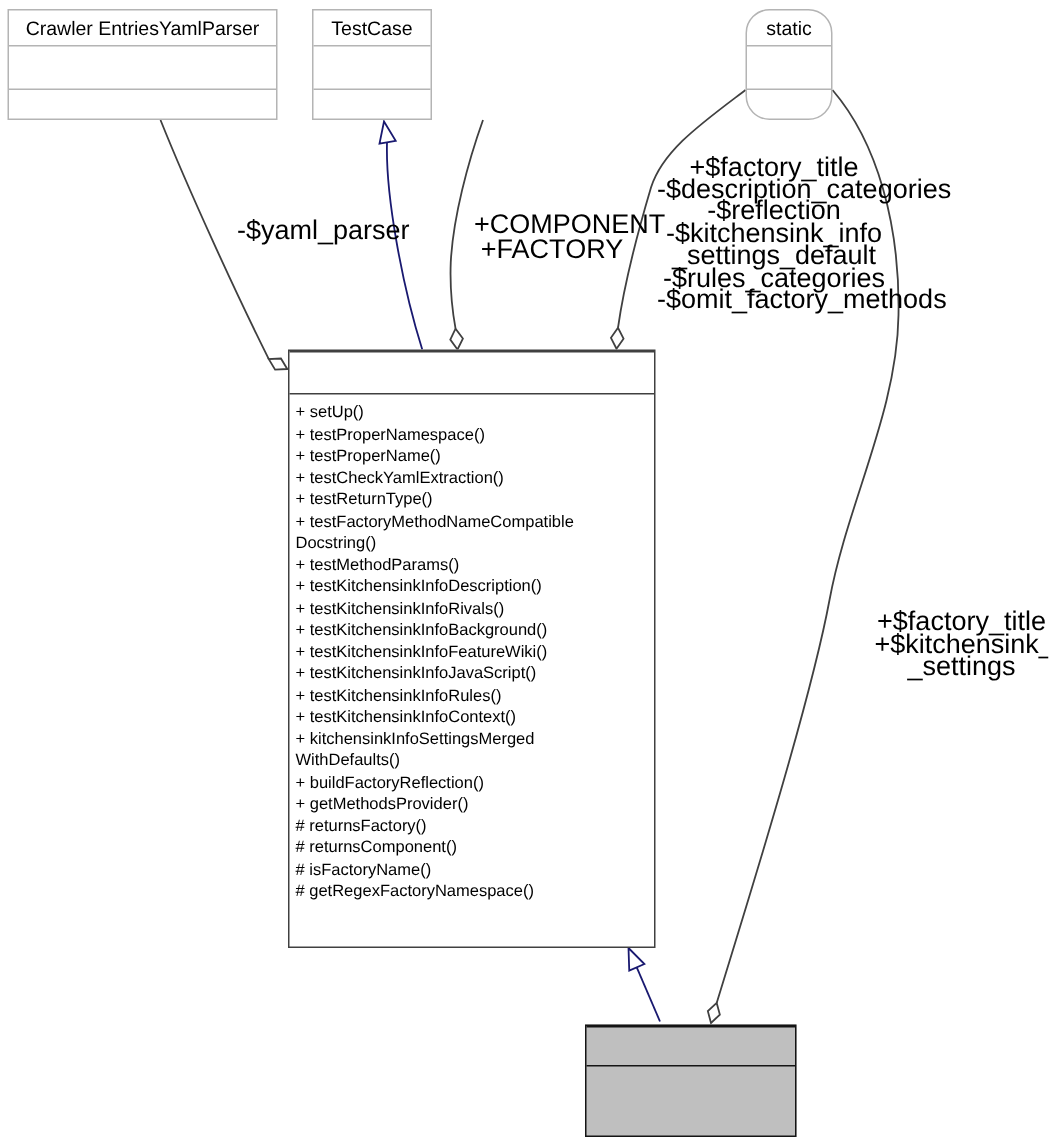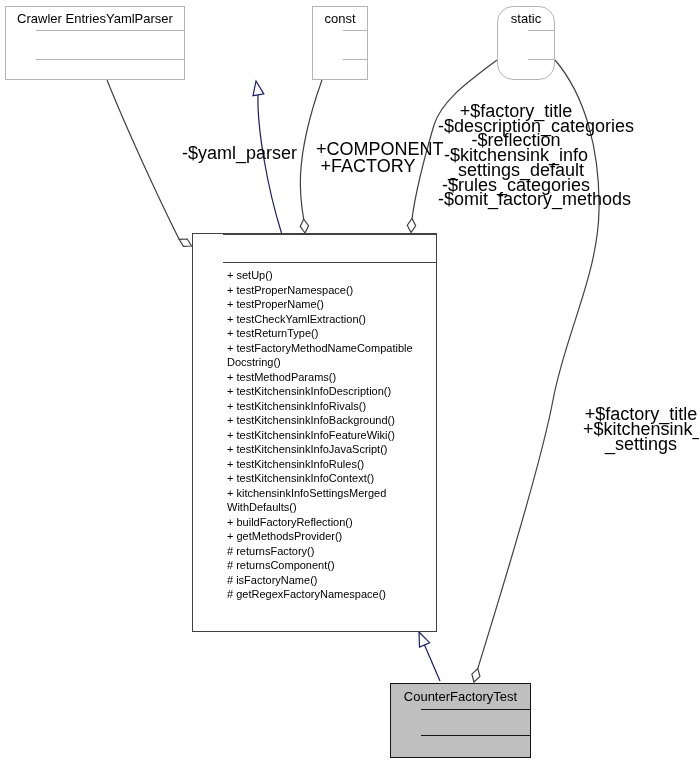--- a/index.html
+++ b/index.html
@@ -17,21 +17,21 @@
   .node.light .sec{border-top:1px solid #b4b4b4;}
   .node.dark{border:1.4px solid #404040;}
   .node.dark .sec{border-top:1.4px solid #404040;}
   .node.current{border:1.6px solid #141414;background:#bfbfbf;}
   .node.current .sec{border-top:1.6px solid #141414;}
   .ntitle{
     display:flex;align-items:center;justify-content:center;
     font-size:13px;line-height:13px;white-space:nowrap;
   }
   .ntitle.small{font-size:11.5px;}
-  .sec{flex:0 0 auto;margin-left:30px;}
+  .sec{flex:0 0 auto;}
   .grow{flex:1 1 auto;}
   .r23{height:23px;} .r28{height:28px;} .r25{height:25px;} .r27{height:27px;}
   .methods{
     flex:1 1 auto;font-size:11px;line-height:14.5px;
     padding:5px 3px 0 4px;text-align:left;white-space:pre-line;
   }
   .elabel{
     position:absolute;font-size:18px;line-height:14.7px;
     text-align:center;white-space:pre-line;
   }
@@ -63,26 +63,26 @@
       <polygon points="419,632 429.6,642.7 419.5,647.1"></polygon>
     </g>
   </svg>
 
   <div class="node light" style="left:5px;top:6px;width:180px;height:74px;">
     <div class="ntitle r23">Crawler EntriesYamlParser</div>
     <div class="sec r28"></div>
     <div class="sec grow"></div>
   </div>
 
-
-  <div class="node light" style="left:312px;top:6px;width:56px;height:74px;">
-    <div class="ntitle r23">const</div>
+  <div class="node light" style="left:208px;top:6px;width:80px;height:74px;">
+    <div class="ntitle r23">TestCase</div>
     <div class="sec r28"></div>
     <div class="sec grow"></div>
   </div>
+
 
   <div class="node light" style="left:497px;top:6px;width:58px;height:74px;border-radius:16px;">
     <div class="ntitle r23">static</div>
     <div class="sec r28"></div>
     <div class="sec grow"></div>
   </div>
 
   <div class="node dark" style="left:192px;top:233px;width:245px;height:399px;">
     <div class="sec r27"></div>
     <div class="sec methods">+ setUp()
@@ -104,26 +104,25 @@
 WithDefaults()
 + buildFactoryReflection()
 + getMethodsProvider()
 # returnsFactory()
 # returnsComponent()
 # isFactoryName()
 # getRegexFactoryNamespace()</div>
   </div>
 
   <div class="node current" style="left:390px;top:683px;width:141px;height:75px;">
-    <div class="ntitle r25">CounterFactoryTest</div>
     <div class="sec r25"></div>
     <div class="sec grow"></div>
   </div>
 
-  <div class="elabel" style="left:182px;top:146px;width:94px;">-$yaml_parser</div>
+  <div class="elabel" style="left:158px;top:146px;width:94px;">-$yaml_parser</div>
   <div class="elabel" style="left:316px;top:141px;width:104px;line-height:16.5px;">+COMPONENT
 +FACTORY</div>
   <div class="elabel" style="left:438px;top:104px;width:156px;">+$factory_title
 -$description_categories
 -$reflection
 -$kitchensink_info
 _settings_default
 -$rules_categories
 -$omit_factory_methods</div>
   <div class="elabel" style="left:583px;top:407px;width:116px;line-height:15px;">+$factory_title

